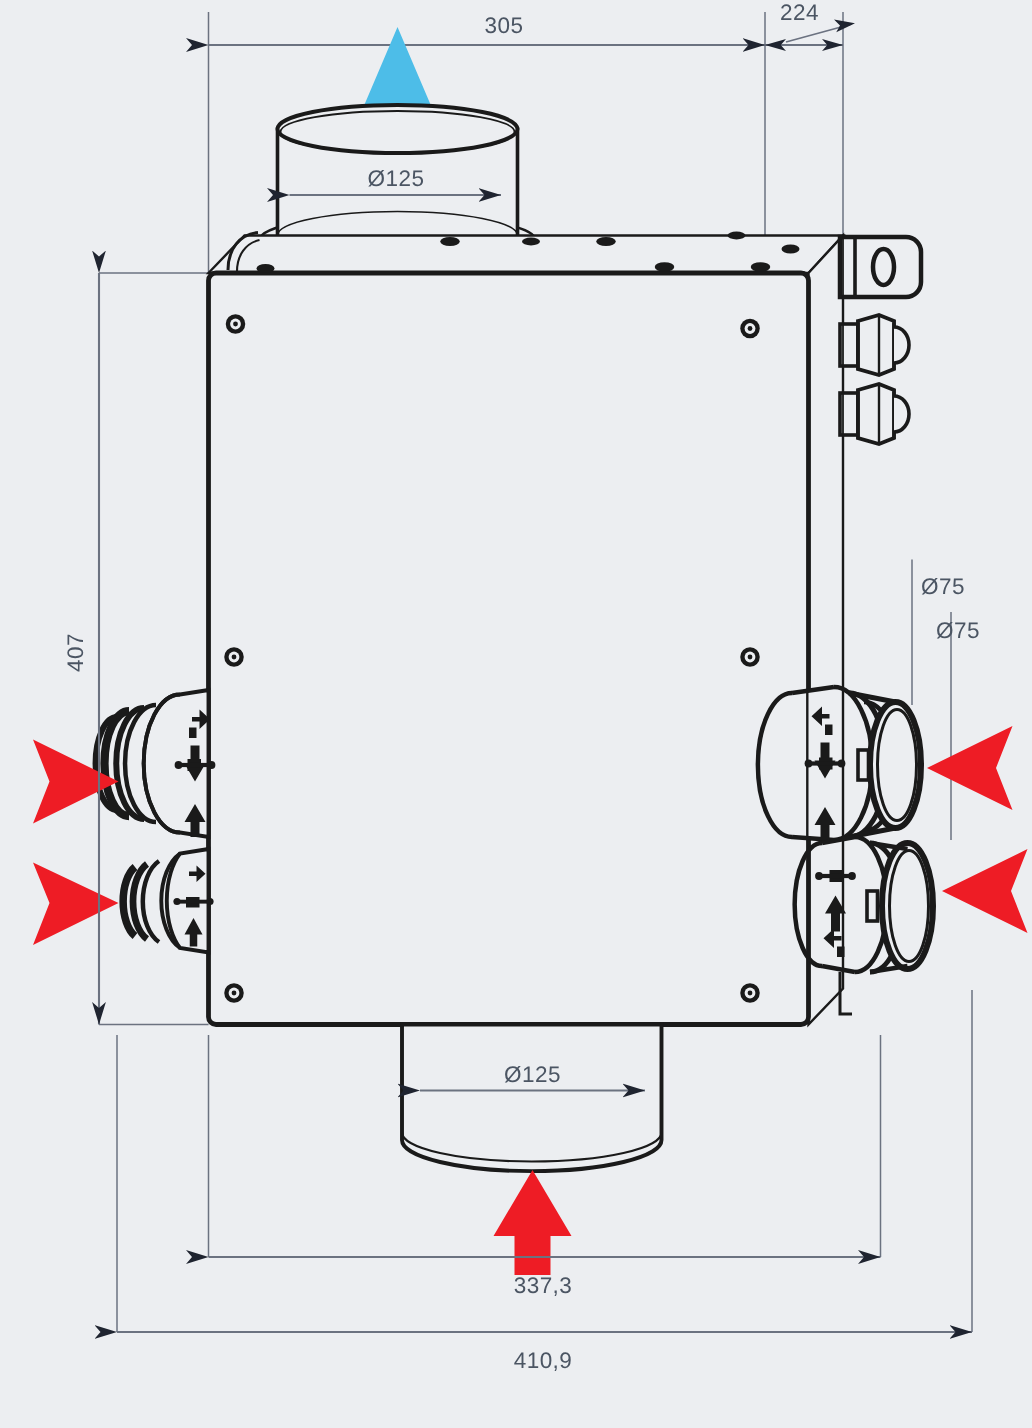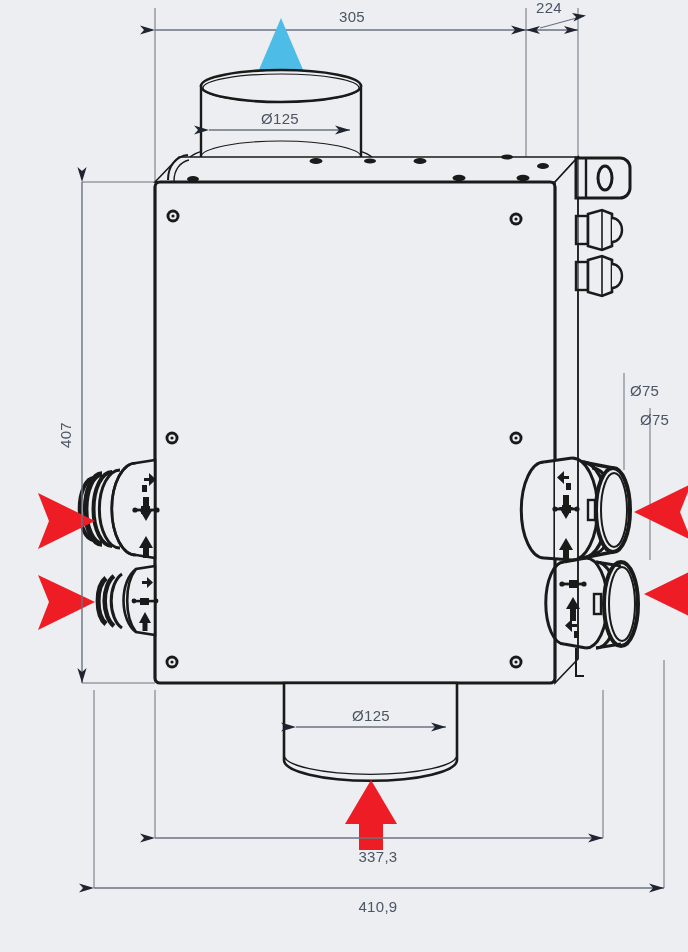--- a/index.html
+++ b/index.html
@@ -4,21 +4,21 @@
 <title>Ventilation Unit Technical Drawing</title>
 <style>
   html,body{margin:0;padding:0;}
   body{
     width:688px;height:952px;
     background:#eceef1;
     font-family:"Liberation Sans", sans-serif;
     overflow:hidden;
     position:relative;
   }
-  #stage{position:absolute;left:16px;top:0;width:643px;height:952px;}
+  #stage{position:absolute;left:0;top:0;width:643px;height:952px;}
   #stage svg{display:block;}
   .dimtext{
     font-family:"Liberation Sans", sans-serif;
     font-size:15px;
     fill:#4b5563;
     letter-spacing:0.3px;
   }
 </style>
 </head>
 <body>

